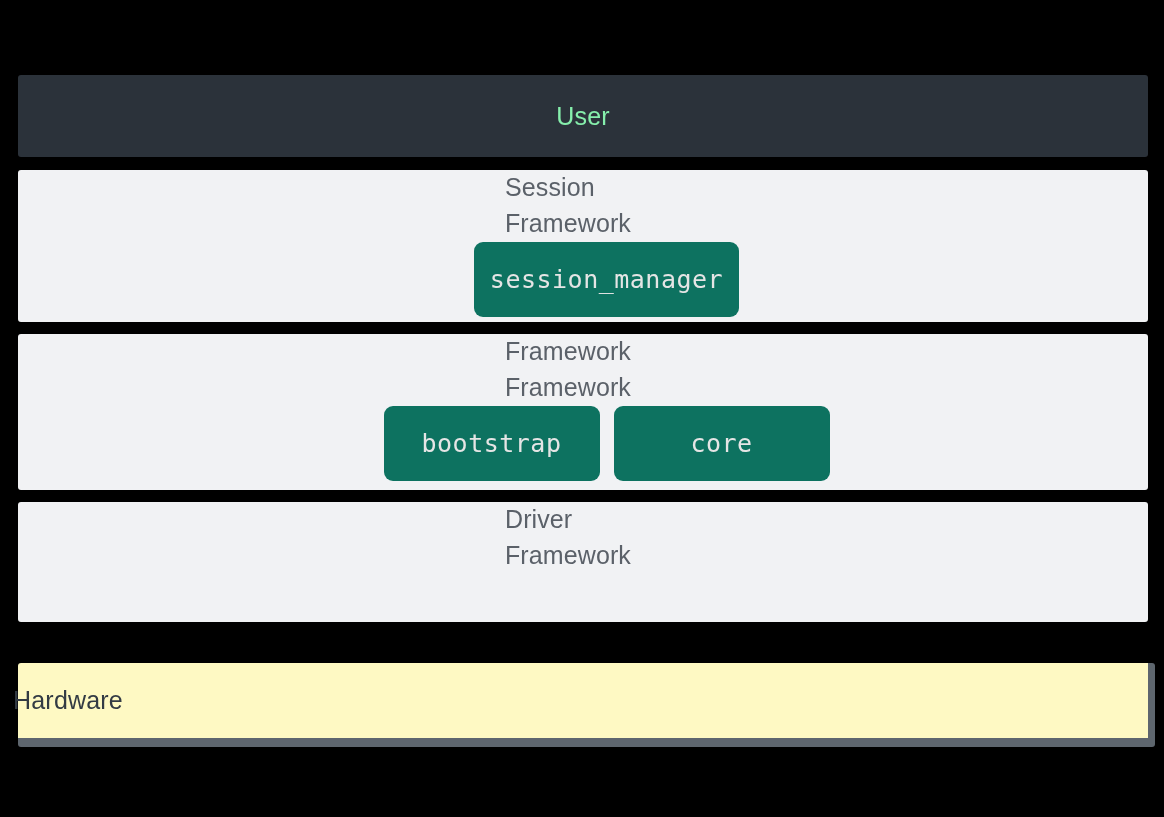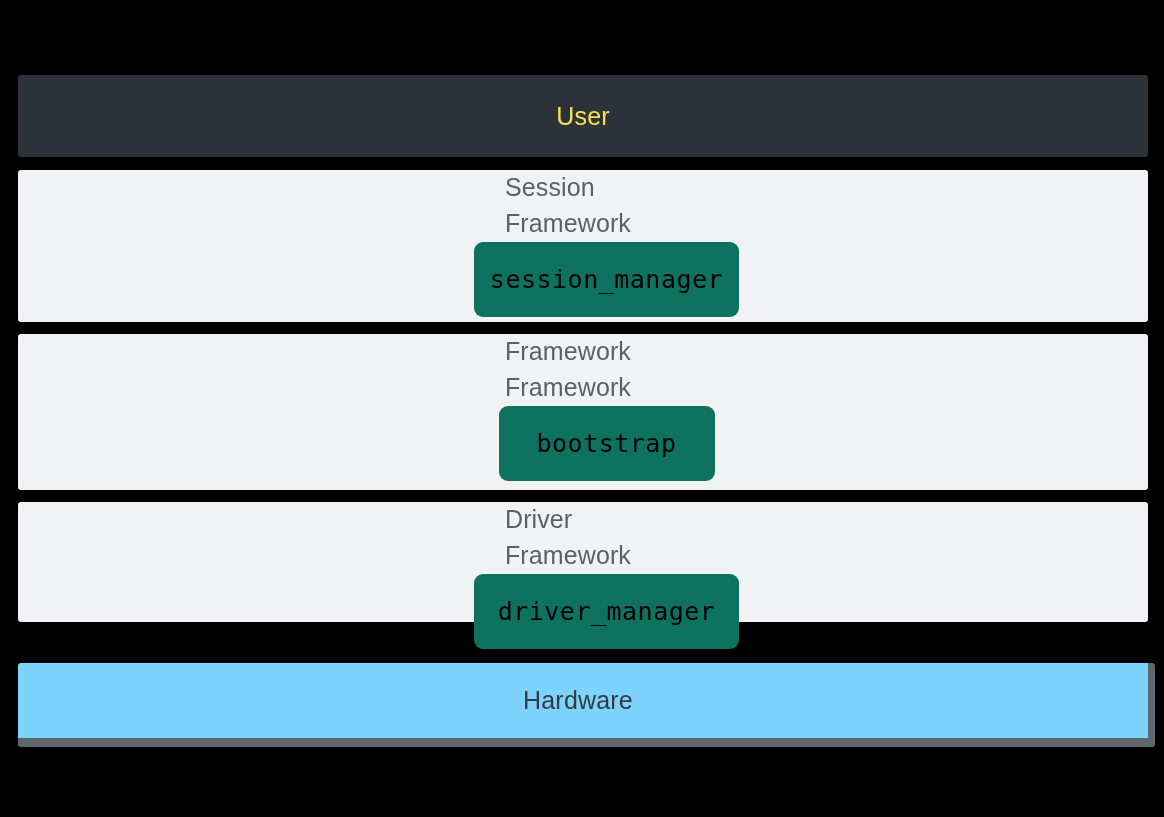--- a/index.html
+++ b/index.html
@@ -25,21 +25,21 @@
   .top-bar {
     height: 82px;
     background: #2b323a;
     border-radius: 3px;
     display: flex;
     align-items: center;
     justify-content: center;
     margin-bottom: 13px;
   }
   .top-bar-label {
-    color: #fde047;
+    color: #86efac;
     font-size: 25px;
     letter-spacing: 0.2px;
   }
 
   
   .layer {
     background: #f1f2f4;
     border-radius: 3px;
     display: flex;
     align-items: center;
@@ -68,45 +68,44 @@
     gap: 14px;
   }
 
   .comp-box {
     background: #0d7260;
     border-radius: 9px;
     height: 75px;
     display: flex;
     align-items: center;
     justify-content: center;
-    color: #000000;
+    color: #e5e5e5;
     font-family: "DejaVu Sans Mono", "Liberation Mono", monospace;
     font-size: 25px;
     letter-spacing: 0.5px;
     box-sizing: border-box;
     padding: 0 14px;
   }
   .comp-wide   { width: 265px; }
   .comp-medium { width: 216px; }
 
   
   .bottom-bar {
     position: absolute;
     left: 18px;
     top: 663px;
     width: 1137px;
     height: 84px;
-    background: #7dd3fc;
+    background: #fef9c3;
     border-radius: 3px;
     border-right: 7px solid #5e666e;
     border-bottom: 9px solid #5e666e;
     box-sizing: border-box;
     display: flex;
     align-items: center;
-    justify-content: center;
   }
   .bottom-bar-label {
     color: #333b44;
     font-size: 25px;
     letter-spacing: 0.2px;
     transform: translateX(-5px);
   }
 </style>
 </head>
 <body>
@@ -127,30 +126,28 @@
     </div>
   </div>
 
   <div class="layer layer-platform">
     <div class="layer-label">
       <span>Framework</span>
       <span>Framework</span>
     </div>
     <div class="boxes">
       <div class="comp-box comp-medium">bootstrap</div>
+      <div class="comp-box comp-medium">core</div>
     </div>
   </div>
 
   <div class="layer layer-driver">
     <div class="layer-label">
       <span>Driver</span>
       <span>Framework</span>
-    </div>
-    <div class="boxes">
-      <div class="comp-box comp-wide">driver_manager</div>
     </div>
   </div>
 
 </div>
 
 <div class="bottom-bar">
   <div class="bottom-bar-label">Hardware</div>
 </div>
 
 </body></html>

